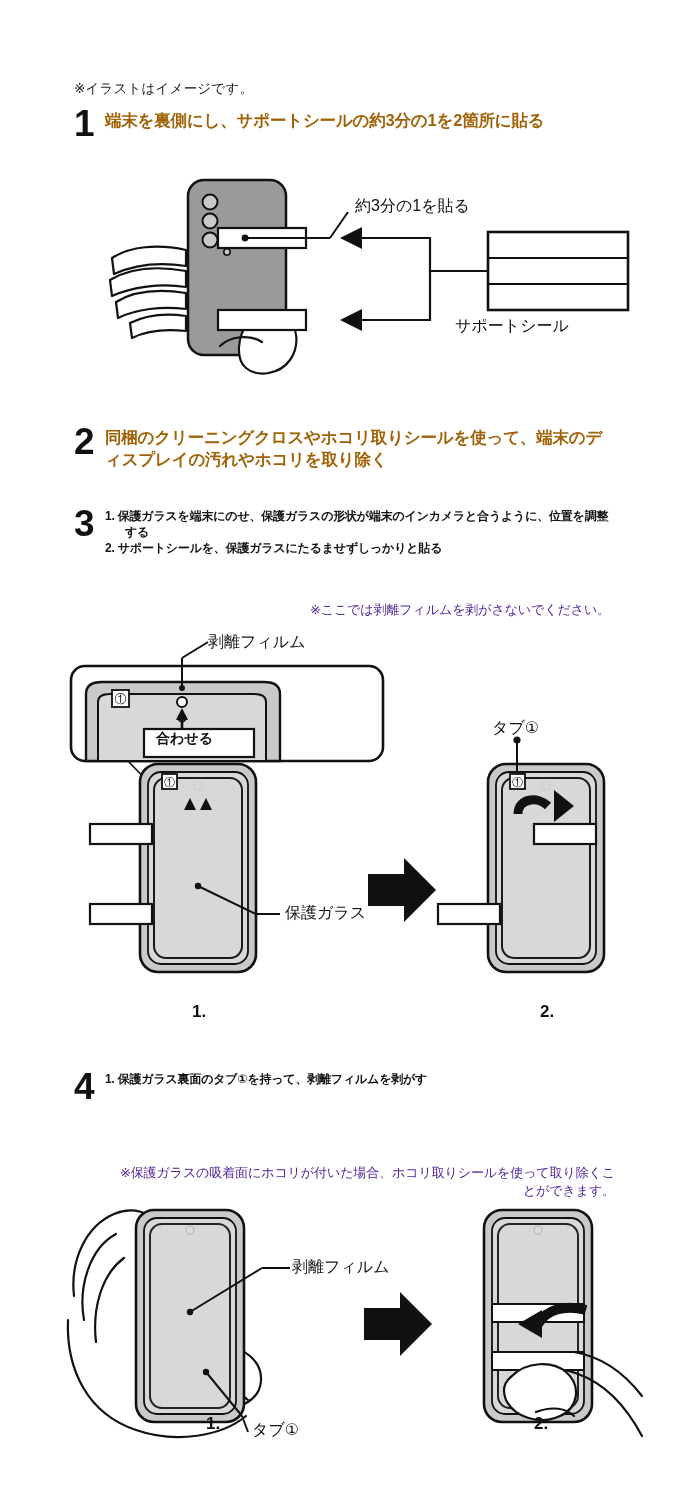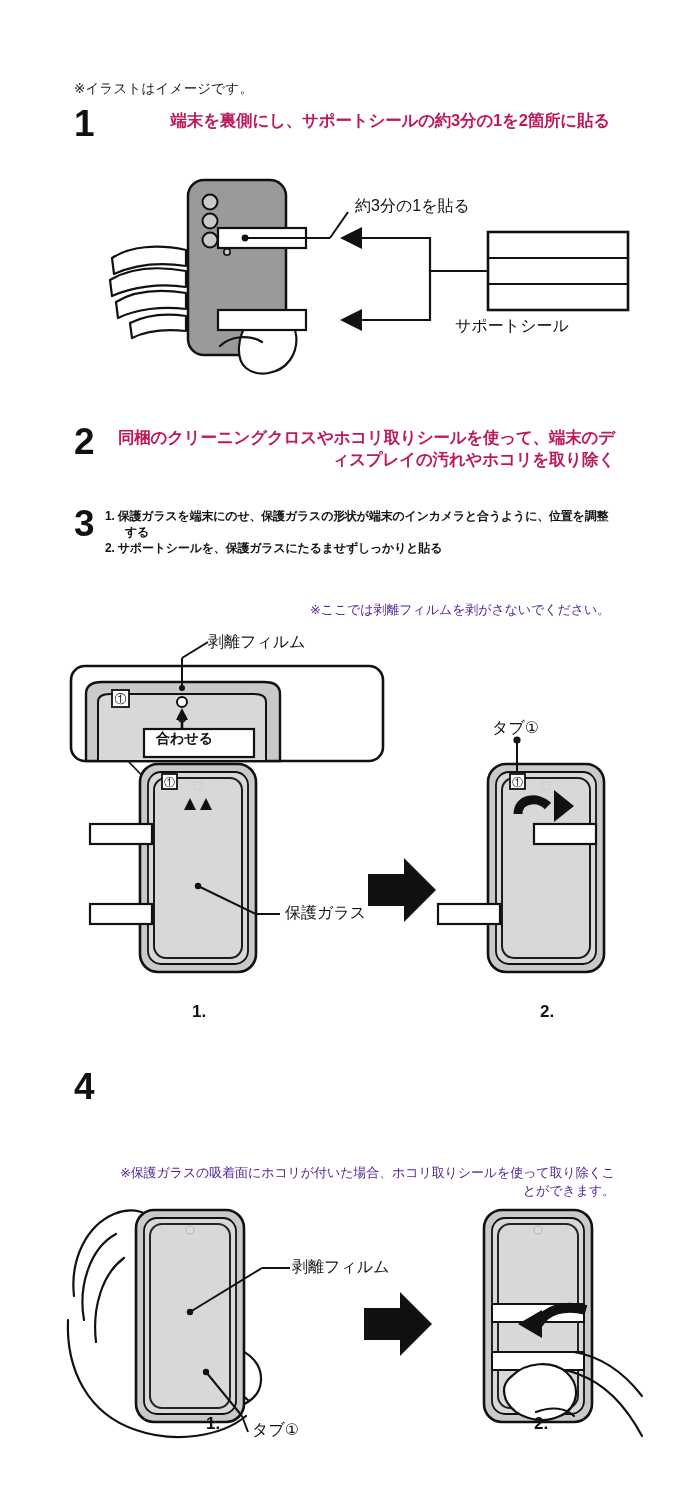--- a/index.html
+++ b/index.html
@@ -37,23 +37,22 @@
     font-weight: bold;
     line-height: 1;
     color: #111;
     font-family: "Liberation Sans", sans-serif;
   }
   .step-title {
     position: absolute;
     font-size: 16.5px;
     font-weight: bold;
     line-height: 1.33;
-    color: #be185d;
+    color: #a16207;
     letter-spacing: -0.2px;
-    text-align: right;
   }
   .sub-list {
     position: absolute;
     font-size: 12px;
     font-weight: bold;
     line-height: 1.33;
     letter-spacing: -0.2px;
     color: #111;
   }
   .sub-list .li {
@@ -229,20 +228,21 @@
 
   <div class="label" style="left:208px; top:632px;">剥離フィルム</div>
   <div class="label label-bold" style="left:156px; top:730px; font-size:14px;">合わせる</div>
   <div class="label" style="left:285px; top:903px;">保護ガラス</div>
   <div class="label" style="left:492px; top:718px;">タブ①</div>
   <div class="fignum" style="left:192px; top:1002px;">1.</div>
   <div class="fignum" style="left:540px; top:1002px;">2.</div>
 
   <div class="step-num" style="left:74px; top:1068px;">4</div>
   <div class="sub-list" style="left:105px; top:1072px; width:510px;">
+    <span class="li">1. 保護ガラス裏面のタブ①を持って、剥離フィルムを剥がす</span>
   </div>
   <div class="caution" style="left:110px; top:1164px; width:505px;">※保護ガラスの吸着面にホコリが付いた場合、ホコリ取りシールを使って取り除くことができます。</div>
 
   <div class="fig" style="left:66px; top:1200px;">
     <svg width="580" height="260" viewBox="0 0 580 260">
 
       <g fill="#ffffff" stroke="#111" stroke-width="2.2" stroke-linecap="round" stroke-linejoin="round">
         <path d="M8 96 C 4 60, 20 26, 48 14 C 66 6, 86 12, 92 26" fill="none"></path>
         <path d="M18 120 C 12 86, 24 48, 50 34" fill="none"></path>
         <path d="M30 142 C 26 108, 36 74, 58 58" fill="none"></path>

